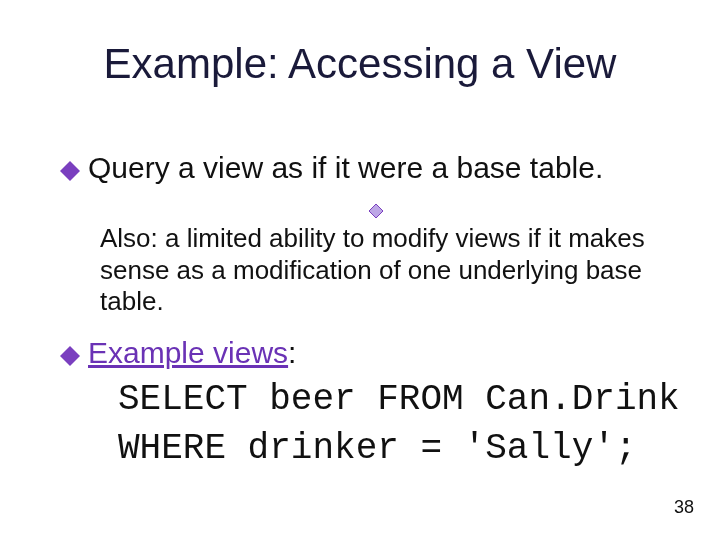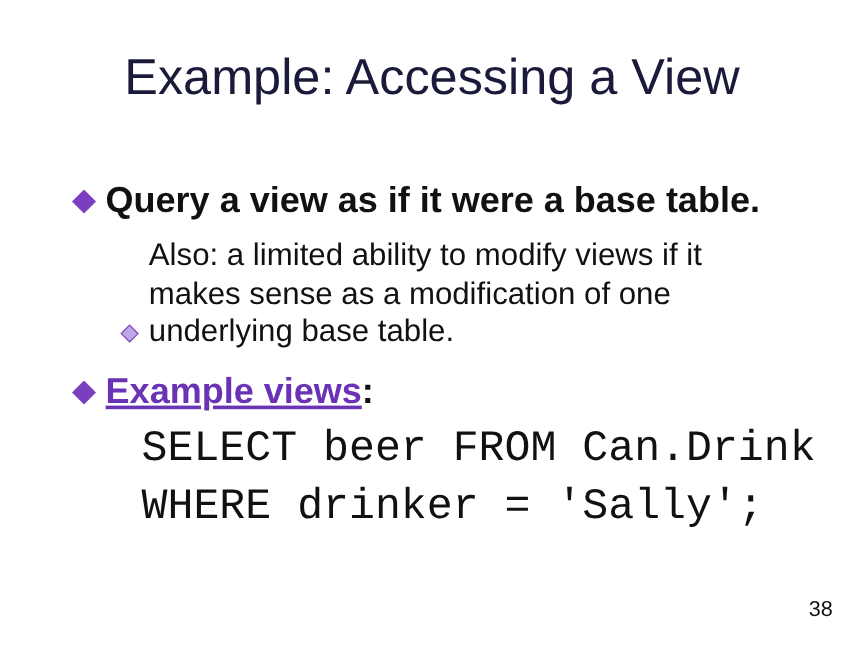--- a/index.html
+++ b/index.html
@@ -32,41 +32,41 @@
     position: absolute;
     top: 150px;
     left: 60px;
     right: 60px;
   }
   .b1 {
     margin-bottom: 18px;
   }
   .b1-line {
     display: flex;
-    align-items: flex-start;
-    font-weight: bold;
+    align-items: flex-end;
   }
   .b1-marker {
     flex: 0 0 auto;
     margin-right: 8px;
     margin-top: 8px;
   }
   .b1-text {
     font-size: 30px;
     color: #111;
     line-height: 1.18;
   }
   .b1-text .purple {
     color: #6a32b5;
   }
   .b2 {
     margin-left: 40px;
     margin-top: 12px;
     display: flex;
-    align-items: flex-end;
+    align-items: center;
+    flex-direction: column;
   }
   .b2-marker {
     flex: 0 0 auto;
     margin-right: 8px;
     margin-top: 6px;
   }
   .b2-text {
     font-size: 26px;
     color: #111;
     line-height: 1.2;

